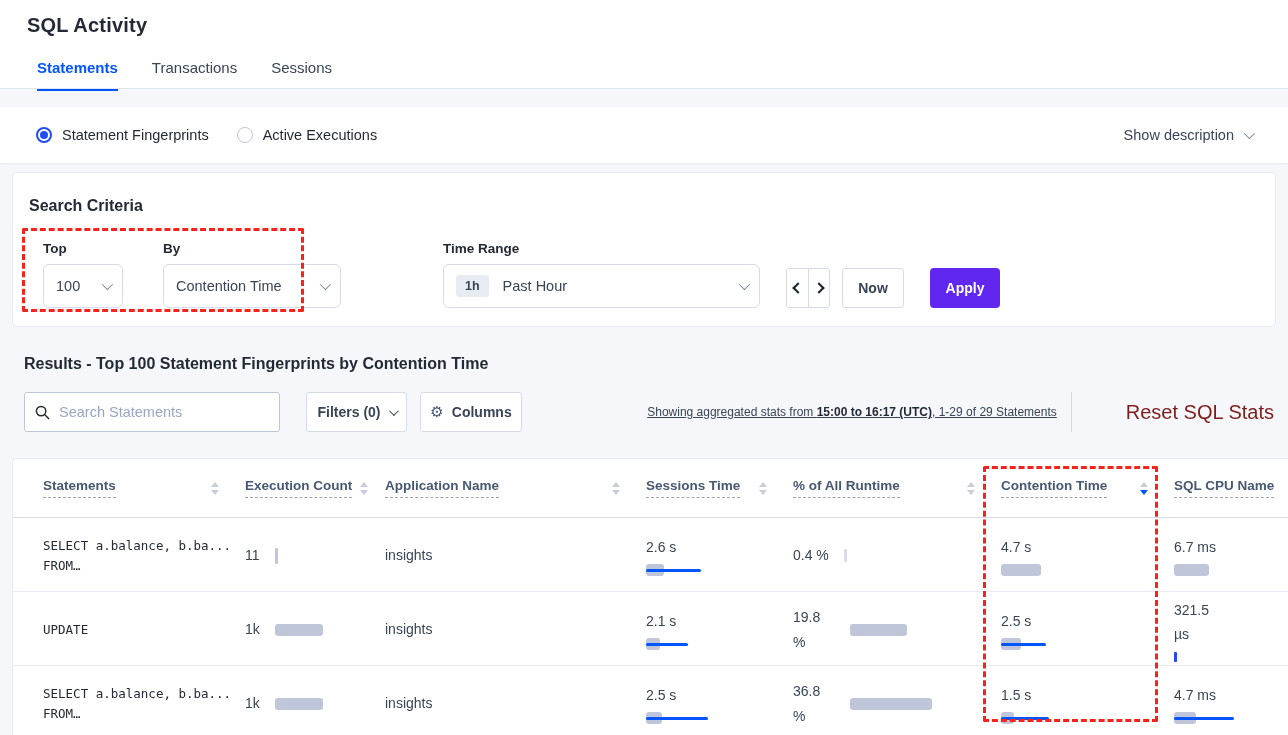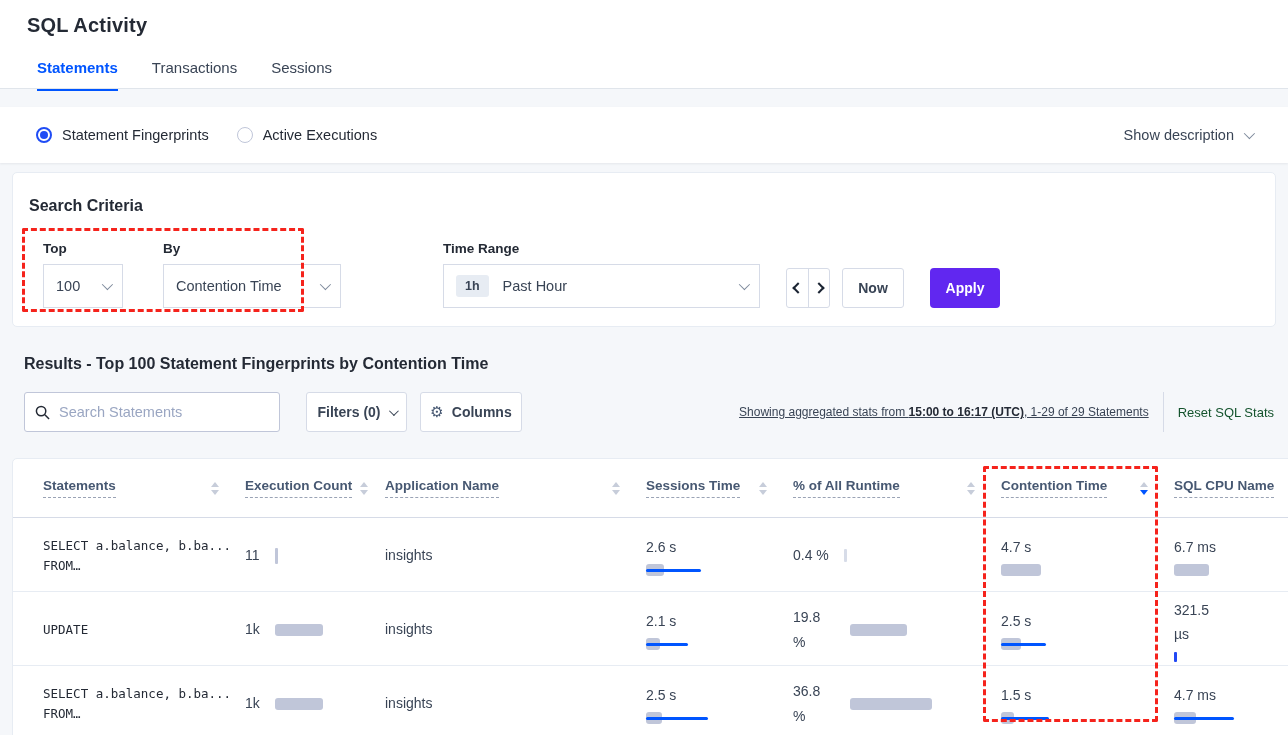--- a/index.html
+++ b/index.html
@@ -23,21 +23,21 @@
   .radio.sel::after { content:""; position:absolute; left:2px; top:2px; width:8px; height:8px; border-radius:50%; background:#1f4cf5; }
   .radio.unsel { border:1px solid #c0c6d9; background:#fff; }
   .show-desc { margin-left:auto; font-size:14.5px; color:#394455; display:flex; align-items:center; gap:10px; cursor:pointer; }
   
   .criteria-card { background:#fff; border:1px solid #e7ecf3; border-radius:5px; margin:9px 12px 0 12px;
     height:155px; position:relative; padding:24px 0 0 16px; }
   .criteria-title { font-size:16px; font-weight:700; color:#242a35; margin-bottom:26px; }
   .criteria-row { display:flex; align-items:flex-end; gap:0; }
   .field { margin-right:12px; }
   .field-label { font-size:13.5px; font-weight:700; color:#242a35; margin-bottom:8px; }
-  .selbox { height:44px; border:1px solid #d6dbe7; border-radius:0; background:#fff; display:flex;
+  .selbox { height:44px; border:1px solid #d6dbe7; border-radius:6px; background:#fff; display:flex;
     align-items:center; padding:12px 12px; font-size:14.5px; color:#394455; cursor:pointer; }
   .selbox .chev { margin-left:auto; }
   .w-top { width:80px; } .w-by { width:178px; } .w-range { width:317px; }
   .field-top { margin-left:14px; } .field-by { margin-left:28px; } .field-range { margin-left:90px; }
   .badge-1h { background:#e7ecf3; border-radius:3px; font-size:12.5px; font-weight:700; color:#394455;
     padding:4px 9px; margin-right:14px; }
   .chev { width:8px; height:8px; border-right:1.8px solid #7e8a9c; border-bottom:1.8px solid #7e8a9c;
     transform:rotate(45deg) translateY(-2px); flex:none; }
   .arrow-group { display:flex; border:1px solid #d6dbe7; border-radius:3px; height:40px; margin-left:14px; overflow:hidden; background:#fff; }
   .arrow-btn { width:21px; display:flex; align-items:center; justify-content:center; cursor:pointer; }
@@ -56,21 +56,21 @@
   .search-box input { border:none; outline:none; font-size:14.5px; color:#394455; width:100%;
     font-family:inherit; background:transparent; }
   .search-box input::placeholder { color:#9aa6c2; }
   .btn-filters { width:101px; margin-left:26px; gap:8px; }
   .btn-columns { width:102px; margin-left:13px; gap:8px; }
   .gear { font-family:"DejaVu Sans",sans-serif; font-size:15px; color:#475872; font-weight:400; }
   .chev-s { width:7px; height:7px; border-right:1.8px solid #394455; border-bottom:1.8px solid #394455; transform:rotate(45deg) translateY(-2px); }
   .stats-text { margin-left:auto; font-size:12px; color:#394455; white-space:nowrap;text-decoration:underline; }
   .stats-text b { color:#242a35; }
   .vdiv { width:1px; height:40px; background:#d6dbe7; margin:0 14px; flex:none; }
-  .reset-link { font-size:13px; color:#14532d; white-space:nowrap; cursor:pointer; padding-right:2px; }
+  .reset-link { font-size:20px; color:#7f1d1d; white-space:nowrap; cursor:pointer; padding-right:2px;margin-left:40px; }
   
   .table-card { position:absolute; left:12px; top:458px; width:1300px; height:300px; background:#fff;
     border:1px solid #e7ecf3; border-radius:5px 0 0 0; }
   .tgrid { display:grid; grid-template-columns:202px 140px 261px 147px 208px 173px 160px; padding-left:30px; }
   .thead { height:59px; align-items:center; border-bottom:1px solid #d6dbe7; }
   .th { display:flex; align-items:center; justify-content:space-between; padding-right:26px; }
   .th-label { font-size:13.5px; font-weight:700; color:#475872; border-bottom:1px dashed #9aa3b5; padding-bottom:4px; white-space:nowrap; }
   .sorticon { display:flex; flex-direction:column; gap:3px; flex:none; margin-left:8px; }
   .tri-up { width:0; height:0; border-left:4px solid transparent; border-right:4px solid transparent; border-bottom:5px solid #c7cdda; }
   .tri-down { width:0; height:0; border-left:4px solid transparent; border-right:4px solid transparent; border-top:5px solid #c7cdda; }

